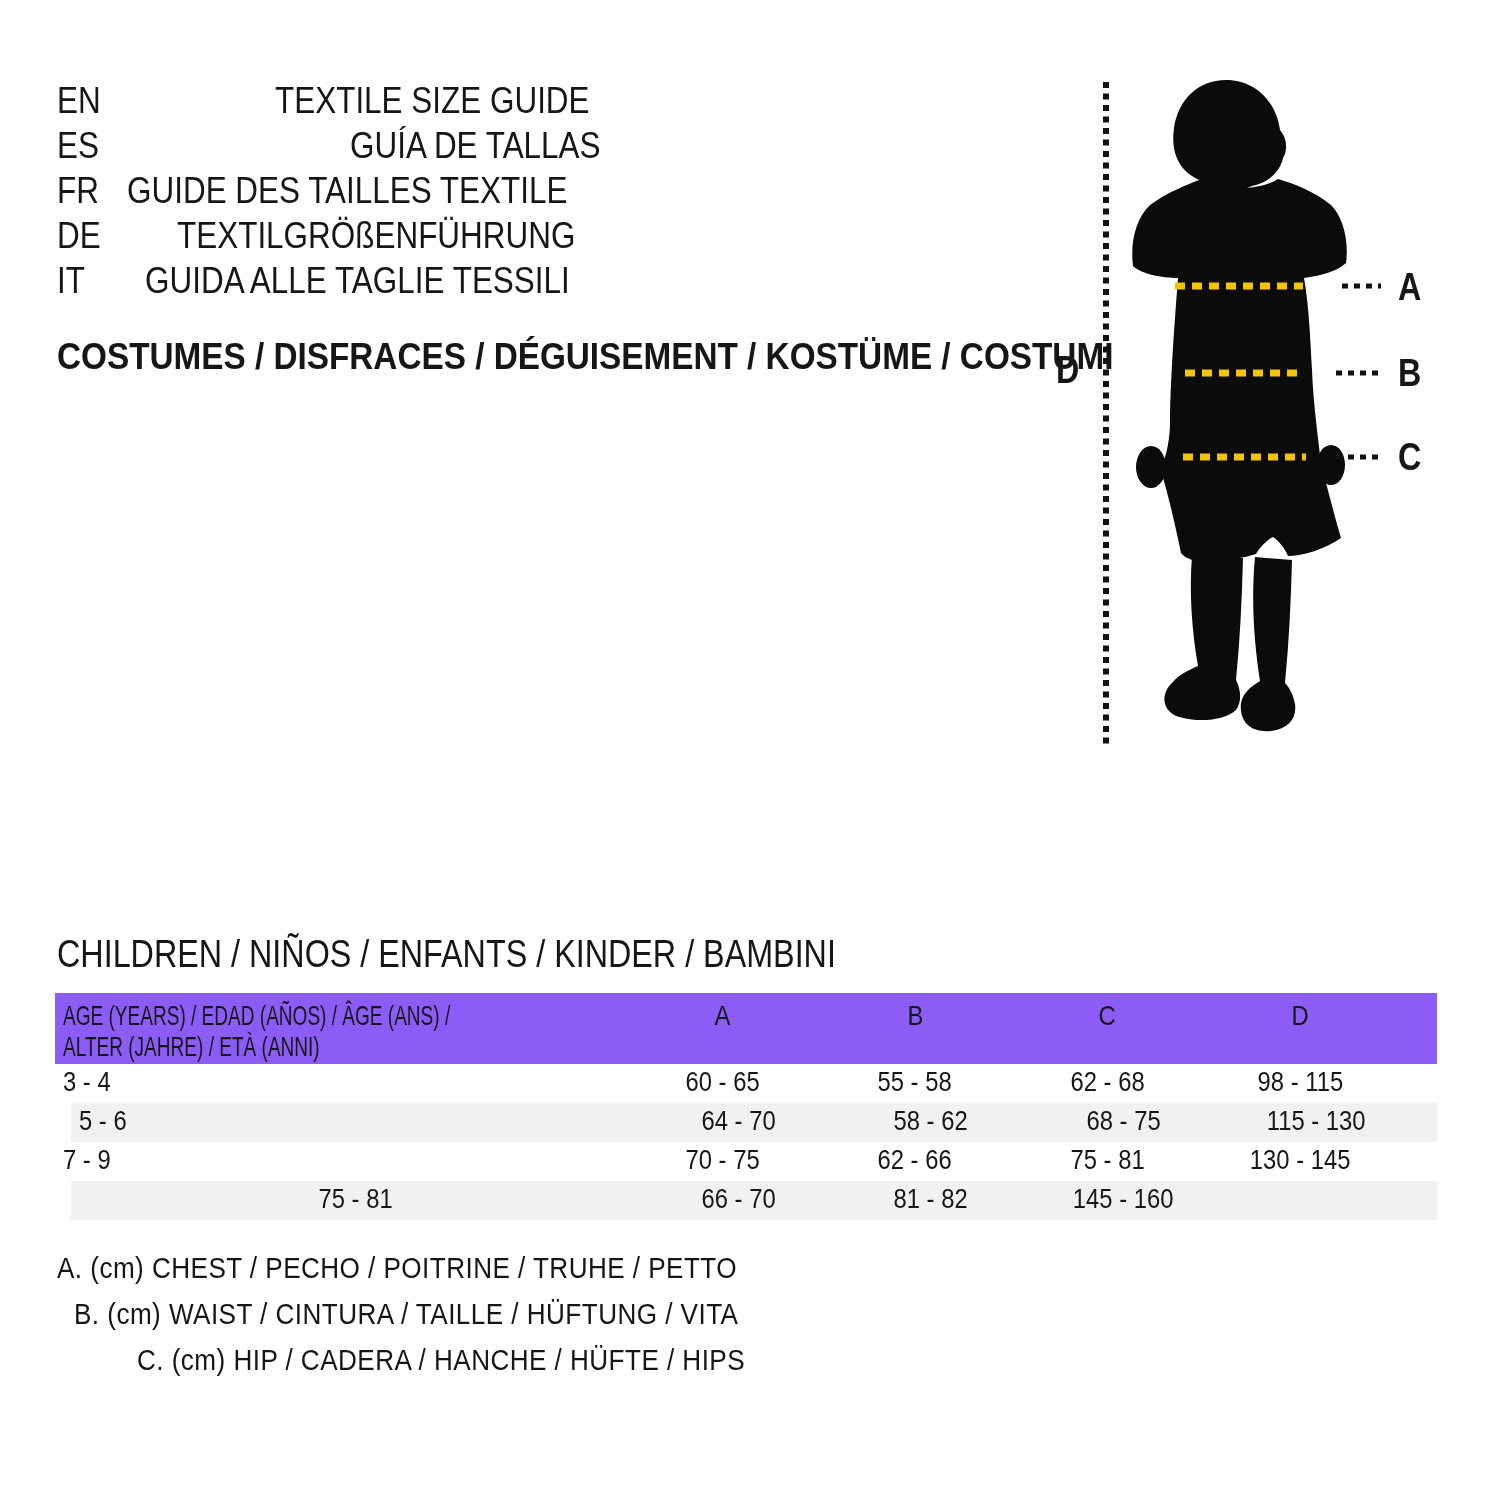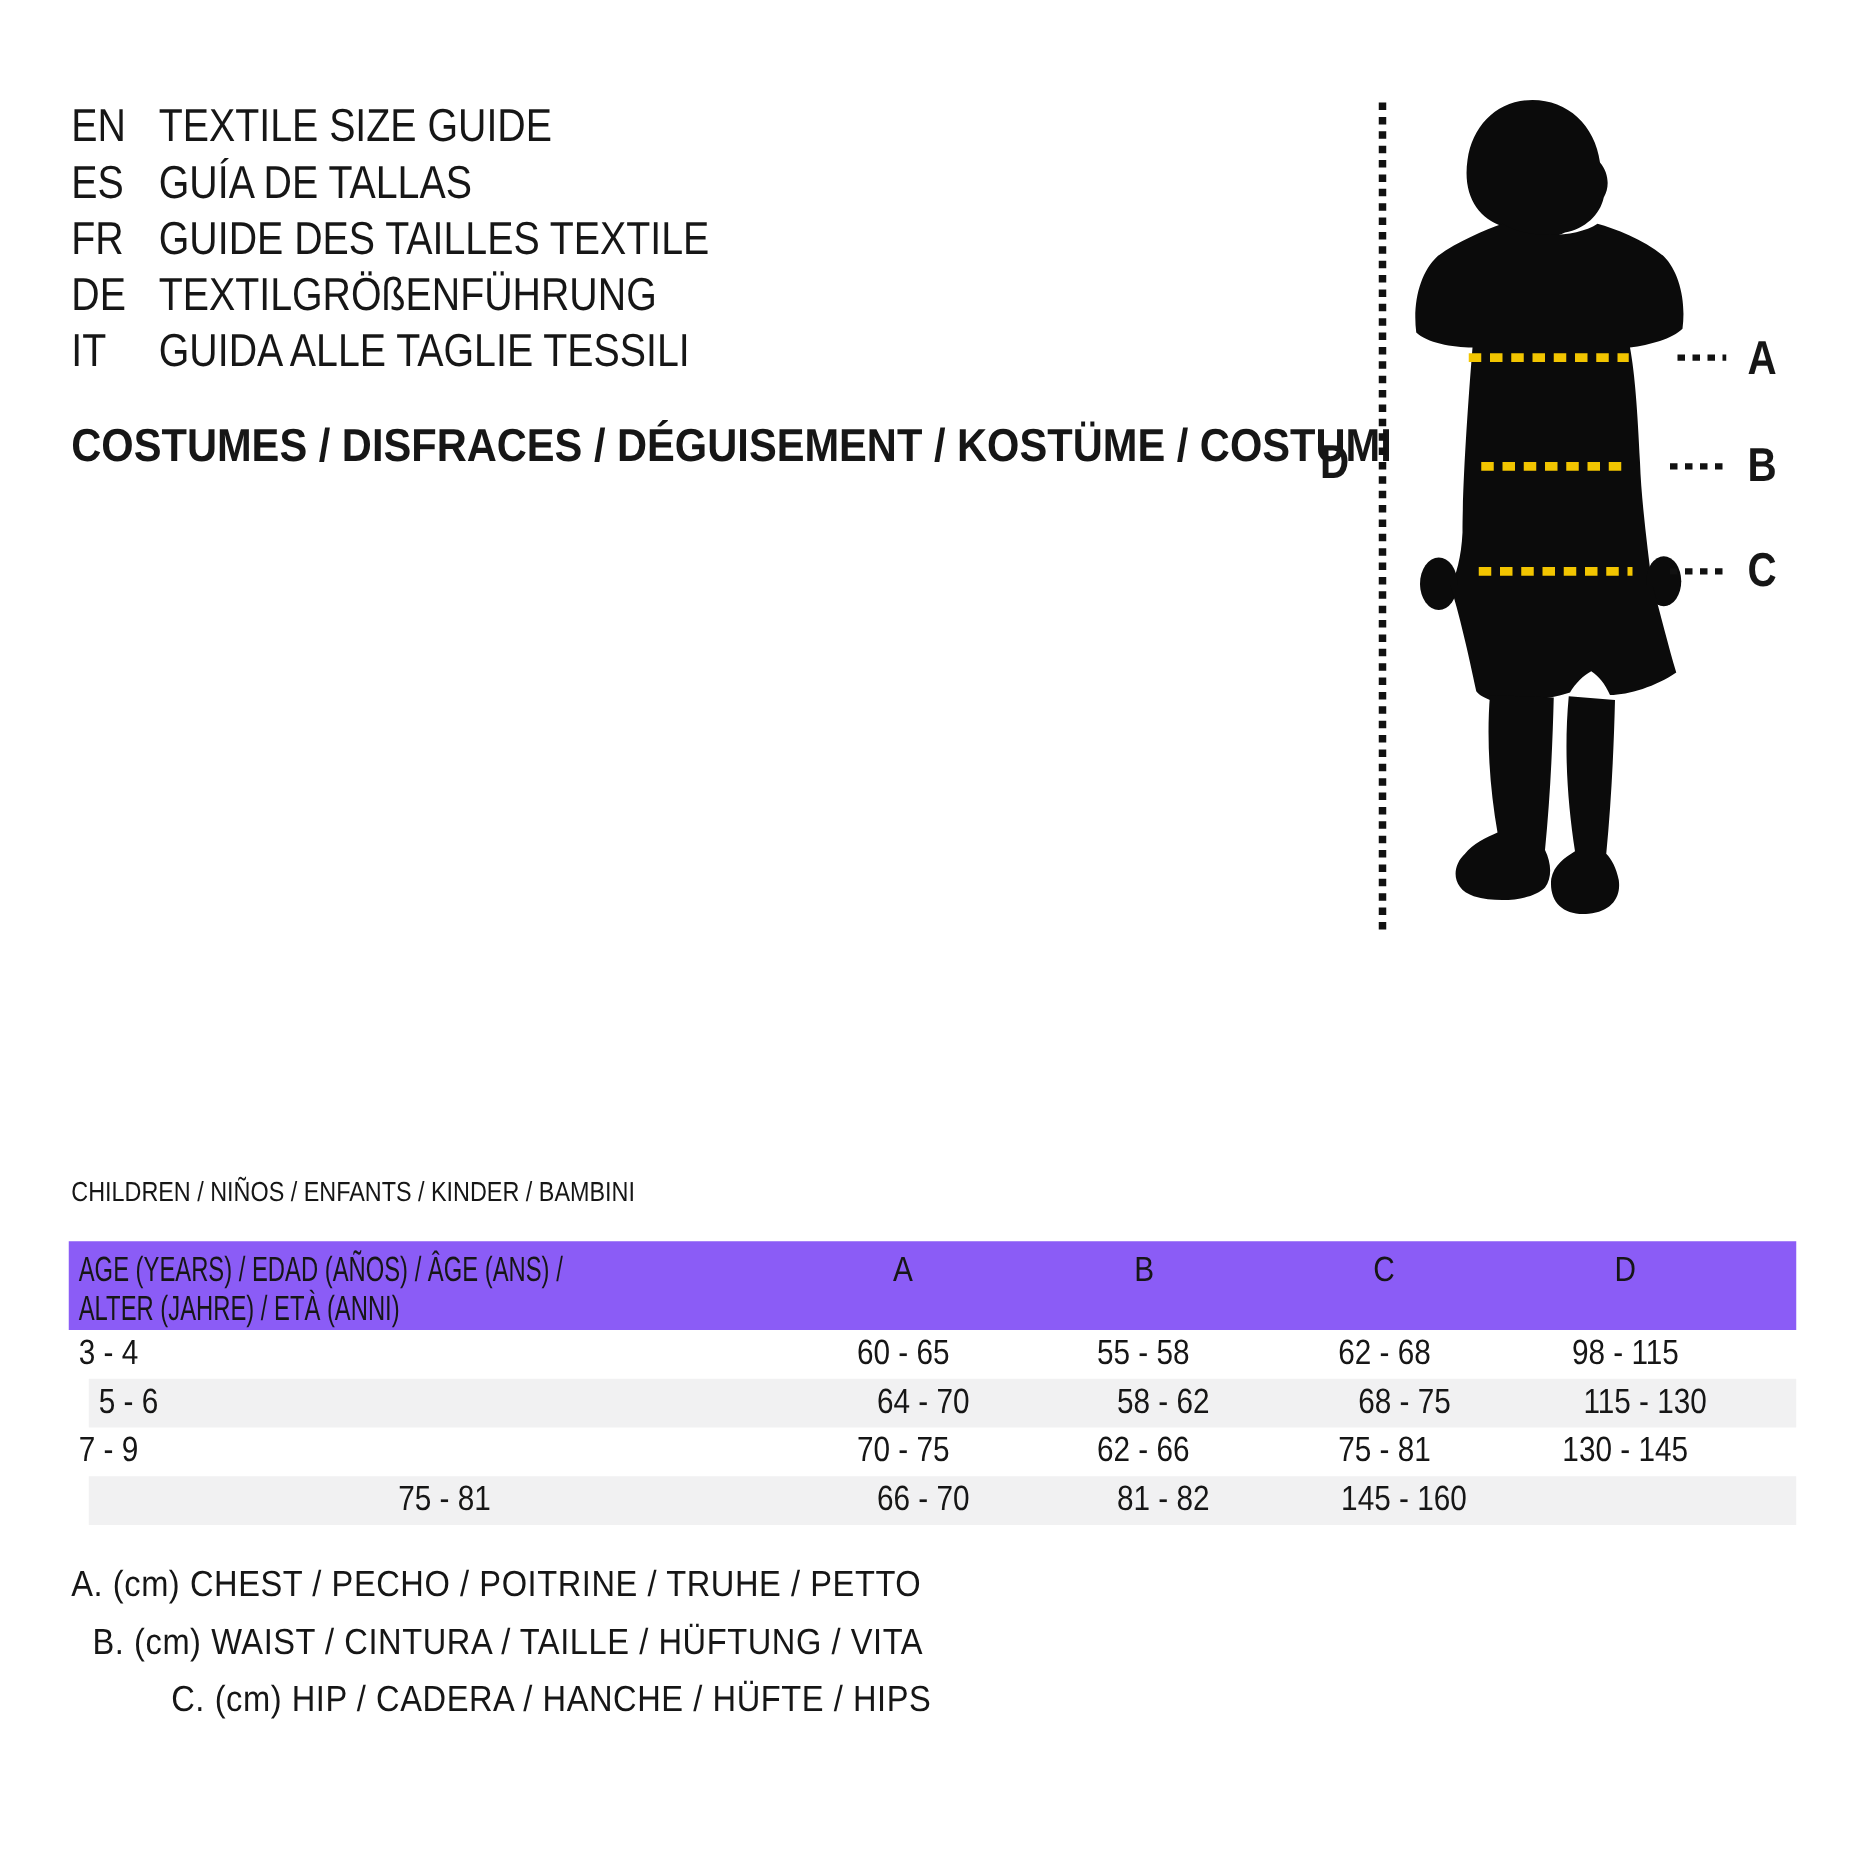--- a/index.html
+++ b/index.html
@@ -8,42 +8,42 @@
     font-family:"Liberation Sans", sans-serif; color:#161616; overflow:hidden;
   }
   .cond  { display:inline-block; transform-origin:0 50%; white-space:nowrap; }
   .condc { display:inline-block; transform-origin:50% 50%; white-space:nowrap; }
   .sx90 { transform:scaleX(0.90); }
   .sx85 { transform:scaleX(0.85); }
   .sx68 { transform:scaleX(0.68); }
 
   
   .lang-block { position:absolute; left:57px; top:78px; }
-  .lang-row { display:flex; align-items:center; height:45px; font-size:37px; }
+  .lang-row { display:flex; align-items:center; height:45px; font-size:37px;justify-content:space-between; }
   .lang-code { width:70px; flex:0 0 70px; }
   .category-line {
     position:absolute; left:57px; top:334px; height:45px;
     display:flex; align-items:center; font-size:37px; font-weight:bold;
   }
 
   
   .figure { position:absolute; left:1040px; top:70px; width:400px; height:690px; }
   .figure svg { display:block; width:400px; height:690px; }
   .mlabel {
     position:absolute; font-size:38px; font-weight:bold; line-height:44px;
   }
   .mlabel-a { left:1398px; top:265px; }
   .mlabel-b { left:1398px; top:351px; }
   .mlabel-c { left:1398px; top:435px; }
   .mlabel-d { left:1056px; top:348px; }
 
   
   .section-title {
     position:absolute; left:57px; top:936px; height:36px;
-    display:flex; align-items:center; font-size:22px;
+    display:flex; align-items:center; font-size:38px;
   }
   .size-table { position:absolute; left:55px; top:993px; width:1382px; }
   .t-head {
     display:grid; grid-template-columns:570px 195px 190px 195px 190px;
     background:#8b5cf6; height:71px; font-size:28px;
   }
   .t-head .age-cell { padding:7px 0 0 8px; }
   .t-head .hline { height:31px; line-height:31px; }
   .t-head .col-cell { padding-top:7px; line-height:31px; text-align:center; }
   .t-row {

